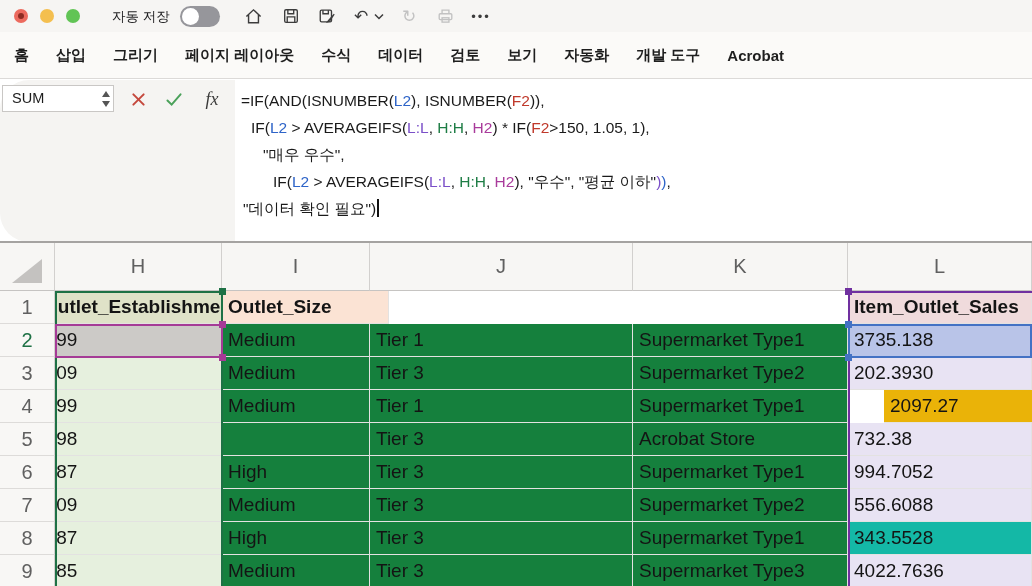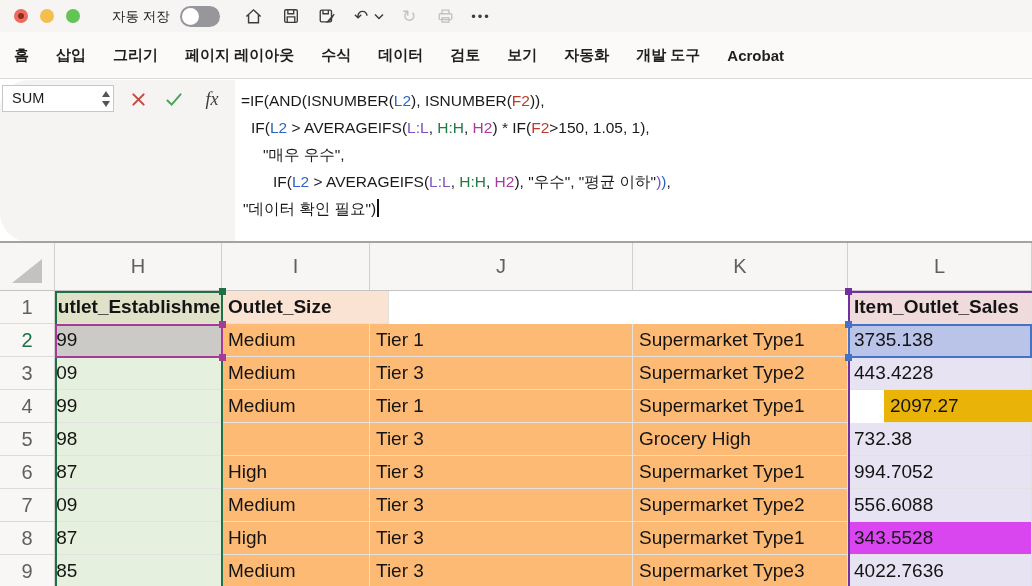--- a/index.html
+++ b/index.html
@@ -35,21 +35,21 @@
   .steppers .up { top:1px; border-bottom:6px solid #555; }
   .steppers .down { bottom:1px; border-top:6px solid #555; }
   .fb-btn { position:absolute; top:8px; width:24px; height:22px; display:flex; align-items:center; justify-content:center; }
   .fx-label { font-family:"Liberation Serif", serif; font-style:italic; font-size:18px; color:#3a3a3a; }
   .feditor { position:absolute; left:235px; top:0; width:797px; height:210px; background:#fff; padding-top:7px; }
   .fline { font-size:15.5px; line-height:27px; white-space:pre; color:#1a1a1a; padding-left:6px; }
   .caret { display:inline-block; width:1.5px; height:18px; background:#111; vertical-align:-3px; margin-left:1px; }
 
   
   .grid { position:absolute; left:0; top:241px; width:1032px; height:345px; overflow:hidden; background:#fff; border-top:2px solid #A5A3A1; }
-  .cell { position:absolute; overflow:hidden; white-space:nowrap; font-size:19px; color:#141414; border-right:1px solid #E3E2E1; border-bottom:1px solid #E3E2E1; padding-left:6px; line-height:32px; background:#fdba74; }
+  .cell { position:absolute; overflow:hidden; white-space:nowrap; font-size:19px; color:#141414; border-right:1px solid #E3E2E1; border-bottom:1px solid #E3E2E1; padding-left:6px; line-height:32px; background:#15803d; }
   .chead { background:#F7F6F4; border-right:1px solid #D2D0CE; border-bottom:1px solid #C6C4C2; color:#606060; font-size:20px; text-align:center; padding-left:0; line-height:46px; }
   .rhead { background:#F8F7F5; border-right:1px solid #D2D0CE; border-bottom:1px solid #DDDBD9; color:#606060; font-size:20px; text-align:center; padding-left:0; }
   .hdrrow { font-weight:700; background:#FBE3D4; }
   .corner-tri { position:absolute; left:12px; top:16px; width:30px; height:24px; background:#C4C2C0; clip-path:polygon(100% 0, 100% 100%, 0 100%); }
   .clip-h { display:inline-block; margin-left:-26px; }
   .clip-h1 { display:inline-block; margin-left:-18px; }
   .ov { position:absolute; pointer-events:none; }
   .hdl { position:absolute; width:7px; height:7px; }
 </style>
 </head>
@@ -166,51 +166,51 @@
     <div class="cell" style="left: 55px; top: 81px; width: 167px; height: 33px; background: rgb(204, 202, 199);"><span class="clip-h">1999</span></div>
     <div class="cell" style="left: 222px; top: 81px; width: 148px; height: 33px;">Medium</div>
     <div class="cell" style="left: 370px; top: 81px; width: 263px; height: 33px;">Tier 1</div>
     <div class="cell" style="left: 633px; top: 81px; width: 215px; height: 33px;">Supermarket Type1</div>
     <div class="cell" style="left: 848px; top: 81px; width: 184px; height: 33px; background: rgb(185, 196, 232);">3735.138</div>
     <div class="cell rhead" style="left: 0px; top: 114px; width: 55px; height: 33px; line-height: 32px;">3</div>
     <div class="cell" style="left: 55px; top: 114px; width: 167px; height: 33px; background: rgb(230, 240, 222);"><span class="clip-h">2009</span></div>
     <div class="cell" style="left: 222px; top: 114px; width: 148px; height: 33px;">Medium</div>
     <div class="cell" style="left: 370px; top: 114px; width: 263px; height: 33px;">Tier 3</div>
     <div class="cell" style="left: 633px; top: 114px; width: 215px; height: 33px;">Supermarket Type2</div>
-    <div class="cell" style="left: 848px; top: 114px; width: 184px; height: 33px; background: rgb(232, 227, 243);">443.4228</div>
+    <div class="cell" style="left: 848px; top: 114px; width: 184px; height: 33px; background: rgb(232, 227, 243);">202.3930</div>
     <div class="cell rhead" style="left: 0px; top: 147px; width: 55px; height: 33px; line-height: 32px;">4</div>
     <div class="cell" style="left: 55px; top: 147px; width: 167px; height: 33px; background: rgb(230, 240, 222);"><span class="clip-h">1999</span></div>
     <div class="cell" style="left: 222px; top: 147px; width: 148px; height: 33px;">Medium</div>
     <div class="cell" style="left: 370px; top: 147px; width: 263px; height: 33px;">Tier 1</div>
     <div class="cell" style="left: 633px; top: 147px; width: 215px; height: 33px;">Supermarket Type1</div>
     <div class="cell" style="left: 884px; top: 147px; width: 160px; height: 33px; background: #eab308;">2097.27</div>
     <div class="cell rhead" style="left: 0px; top: 180px; width: 55px; height: 33px; line-height: 32px;">5</div>
     <div class="cell" style="left: 55px; top: 180px; width: 167px; height: 33px; background: rgb(230, 240, 222);"><span class="clip-h">1998</span></div>
     <div class="cell" style="left: 222px; top: 180px; width: 148px; height: 33px;"></div>
     <div class="cell" style="left: 370px; top: 180px; width: 263px; height: 33px;">Tier 3</div>
-    <div class="cell" style="left: 633px; top: 180px; width: 215px; height: 33px;">Grocery High</div>
+    <div class="cell" style="left: 633px; top: 180px; width: 215px; height: 33px;">Acrobat Store</div>
     <div class="cell" style="left: 848px; top: 180px; width: 184px; height: 33px; background: rgb(232, 227, 243);">732.38</div>
     <div class="cell rhead" style="left: 0px; top: 213px; width: 55px; height: 33px; line-height: 32px;">6</div>
     <div class="cell" style="left: 55px; top: 213px; width: 167px; height: 33px; background: rgb(230, 240, 222);"><span class="clip-h">1987</span></div>
     <div class="cell" style="left: 222px; top: 213px; width: 148px; height: 33px;">High</div>
     <div class="cell" style="left: 370px; top: 213px; width: 263px; height: 33px;">Tier 3</div>
     <div class="cell" style="left: 633px; top: 213px; width: 215px; height: 33px;">Supermarket Type1</div>
     <div class="cell" style="left: 848px; top: 213px; width: 184px; height: 33px; background: rgb(232, 227, 243);">994.7052</div>
     <div class="cell rhead" style="left: 0px; top: 246px; width: 55px; height: 33px; line-height: 32px;">7</div>
     <div class="cell" style="left: 55px; top: 246px; width: 167px; height: 33px; background: rgb(230, 240, 222);"><span class="clip-h">2009</span></div>
     <div class="cell" style="left: 222px; top: 246px; width: 148px; height: 33px;">Medium</div>
     <div class="cell" style="left: 370px; top: 246px; width: 263px; height: 33px;">Tier 3</div>
     <div class="cell" style="left: 633px; top: 246px; width: 215px; height: 33px;">Supermarket Type2</div>
     <div class="cell" style="left: 848px; top: 246px; width: 184px; height: 33px; background: rgb(232, 227, 243);">556.6088</div>
     <div class="cell rhead" style="left: 0px; top: 279px; width: 55px; height: 33px; line-height: 32px;">8</div>
     <div class="cell" style="left: 55px; top: 279px; width: 167px; height: 33px; background: rgb(230, 240, 222);"><span class="clip-h">1987</span></div>
     <div class="cell" style="left: 222px; top: 279px; width: 148px; height: 33px;">High</div>
     <div class="cell" style="left: 370px; top: 279px; width: 263px; height: 33px;">Tier 3</div>
     <div class="cell" style="left: 633px; top: 279px; width: 215px; height: 33px;">Supermarket Type1</div>
-    <div class="cell" style="left: 848px; top: 279px; width: 184px; height: 33px; background: #d946ef;">343.5528</div>
+    <div class="cell" style="left: 848px; top: 279px; width: 184px; height: 33px; background: #14b8a6;">343.5528</div>
     <div class="cell rhead" style="left: 0px; top: 312px; width: 55px; height: 33px; line-height: 32px;">9</div>
     <div class="cell" style="left: 55px; top: 312px; width: 167px; height: 33px; background: rgb(230, 240, 222);"><span class="clip-h">1985</span></div>
     <div class="cell" style="left: 222px; top: 312px; width: 148px; height: 33px;">Medium</div>
     <div class="cell" style="left: 370px; top: 312px; width: 263px; height: 33px;">Tier 3</div>
     <div class="cell" style="left: 633px; top: 312px; width: 215px; height: 33px;">Supermarket Type3</div>
     <div class="cell" style="left: 848px; top: 312px; width: 184px; height: 33px; background: rgb(232, 227, 243);">4022.7636</div>
     <div class="ov" style="left: 55px; top: 48px; width: 168px; height: 297px; border-left: 2px solid rgb(30, 113, 69); border-right: 2px solid rgb(30, 113, 69); border-top: 2px solid rgb(30, 113, 69);"></div>
     <div class="hdl" style="left: 219px; top: 45px; background: rgb(30, 113, 69);"></div>
     <div class="ov" style="left: 55px; top: 81px; width: 168px; height: 34px; border: 2px solid rgb(165, 59, 150);"></div>
     <div class="hdl" style="left: 219px; top: 78px; background: rgb(165, 59, 150);"></div>

